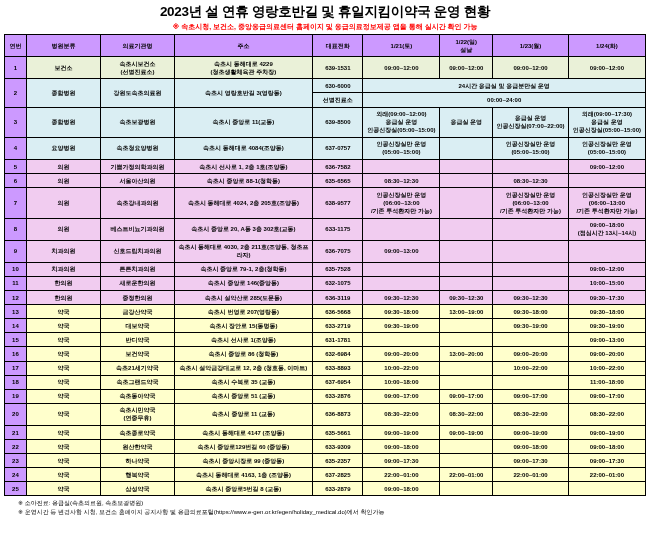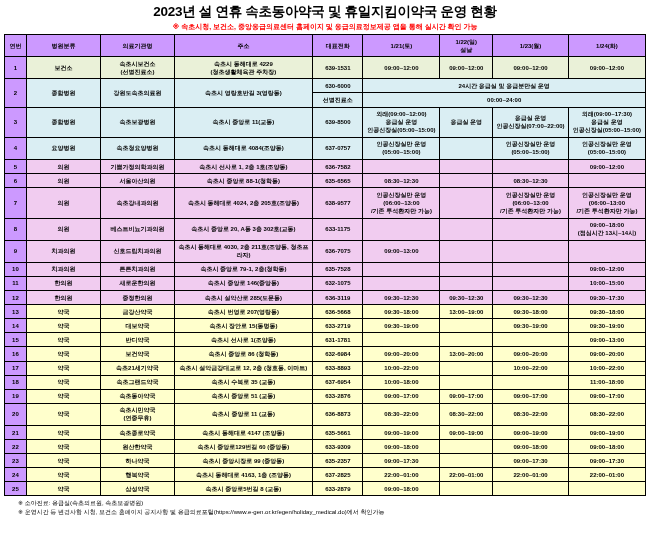--- a/index.html
+++ b/index.html
@@ -35,21 +35,21 @@
   td.bg-yellow{background:var(--yellow,#ffffcc);}
   .w0{width:3.4%}.w1{width:11.6%}.w2{width:11.4%}.w3{width:21.6%}
   .w4{width:7.8%}.w5{width:12%}.w6{width:8.2%}.w7{width:11.8%}.w8{width:12%}
   .footnotes{margin:3px 0 0 14px;font-size:6px;line-height:1.5;}
   .footnote{white-space:nowrap;}
 </style>
 </head>
 <body>
 
 <div class="page">
-  <div class="title">2023년 설 연휴 속초동아약국 및 휴일지킴이약국 운영 현황</div>
+  <div class="title">2023년 설 연휴 영랑호반길 및 휴일지킴이약국 운영 현황</div>
   <div class="subtitle">※ 속초시청, 보건소, 중앙응급의료센터 홈페이지 및 응급의료정보제공 앱을 통해 실시간 확인 가능</div>
 
   <table>
     <colgroup>
       <col class="w0">
         <col class="w1">
         <col class="w2">
         <col class="w3">
         <col class="w4">
       <col class="w5">

